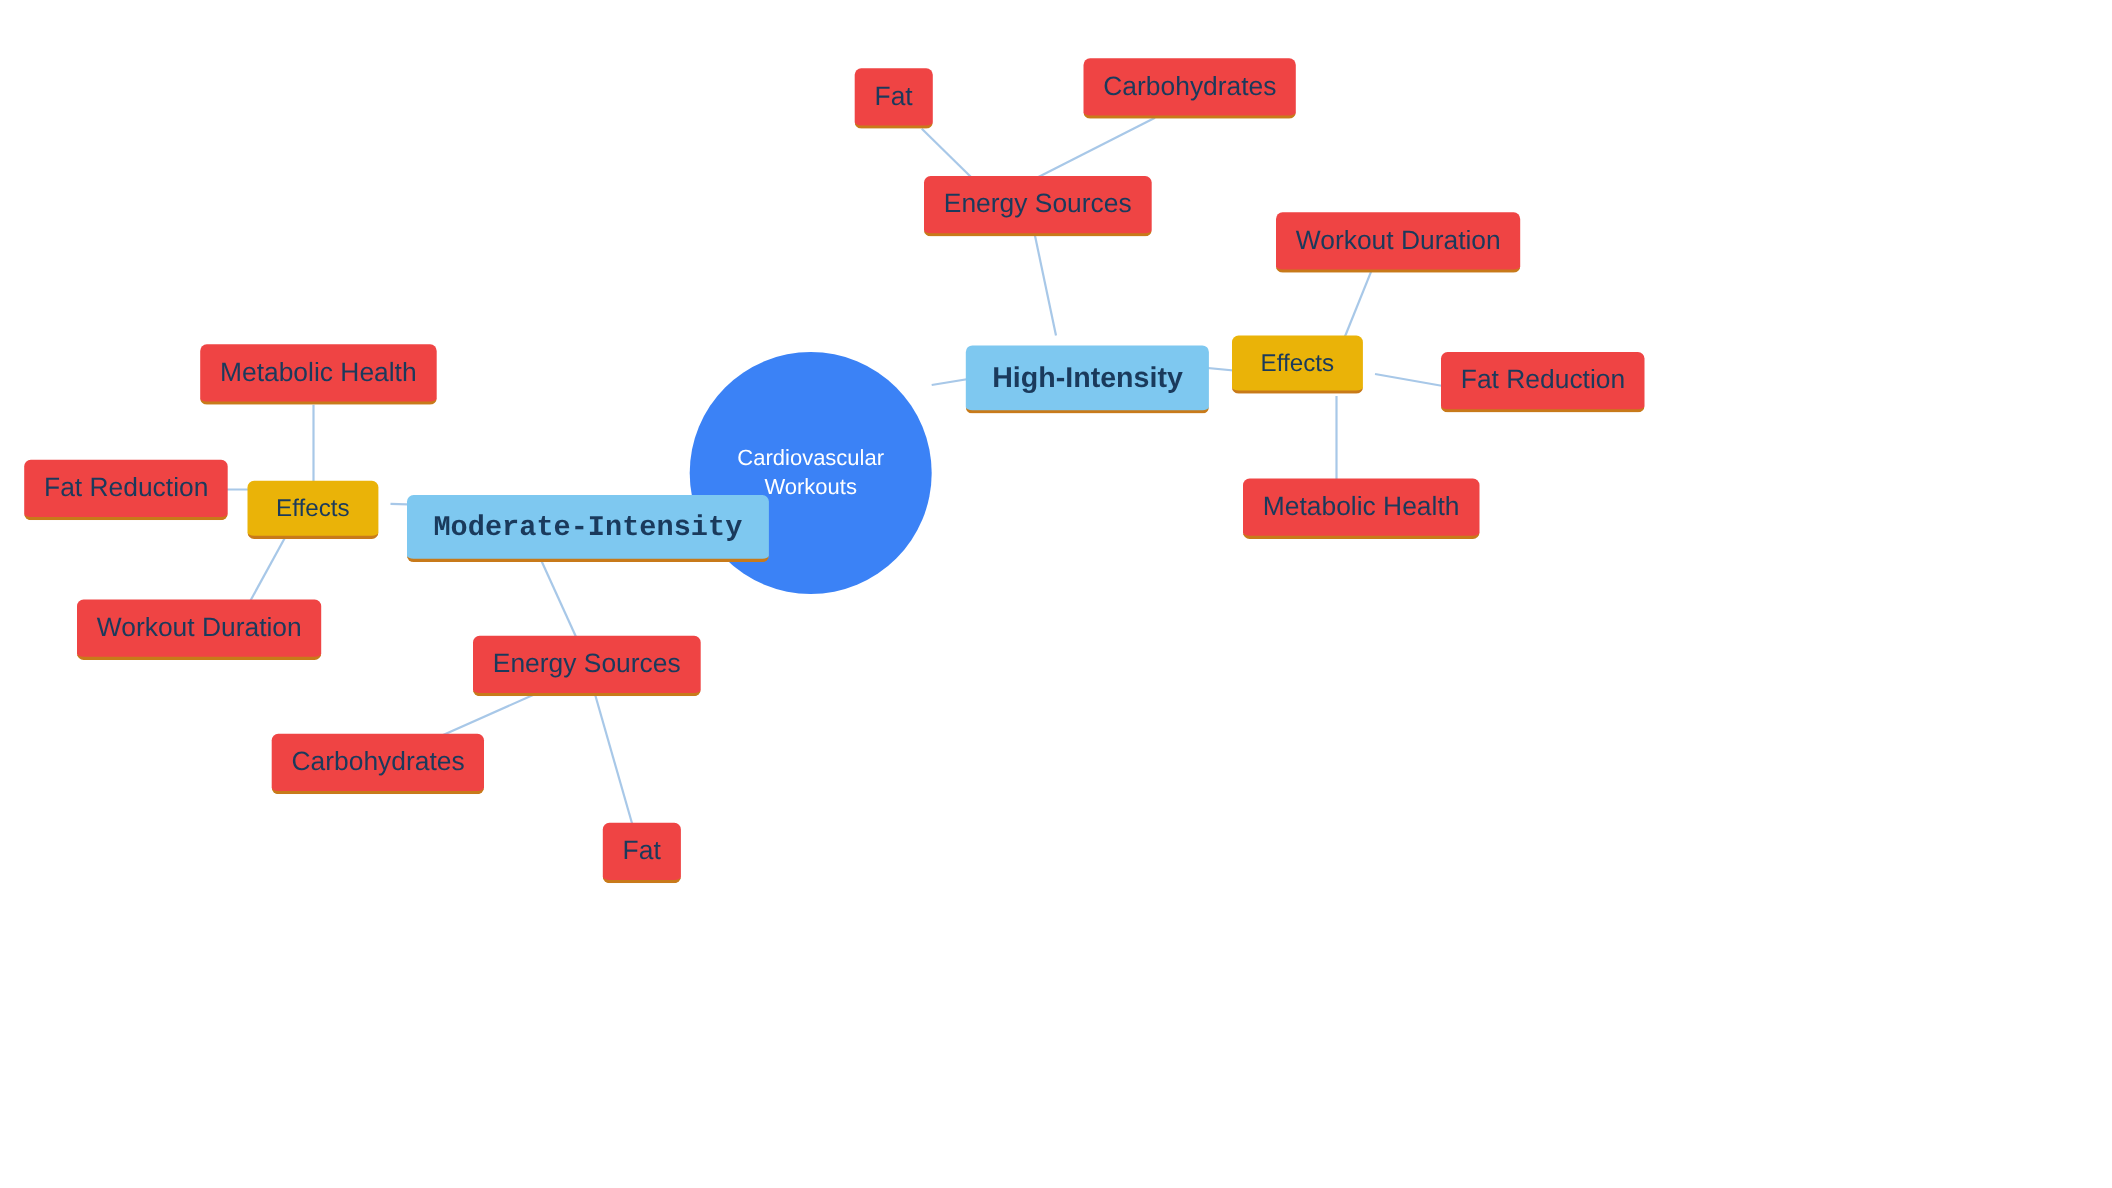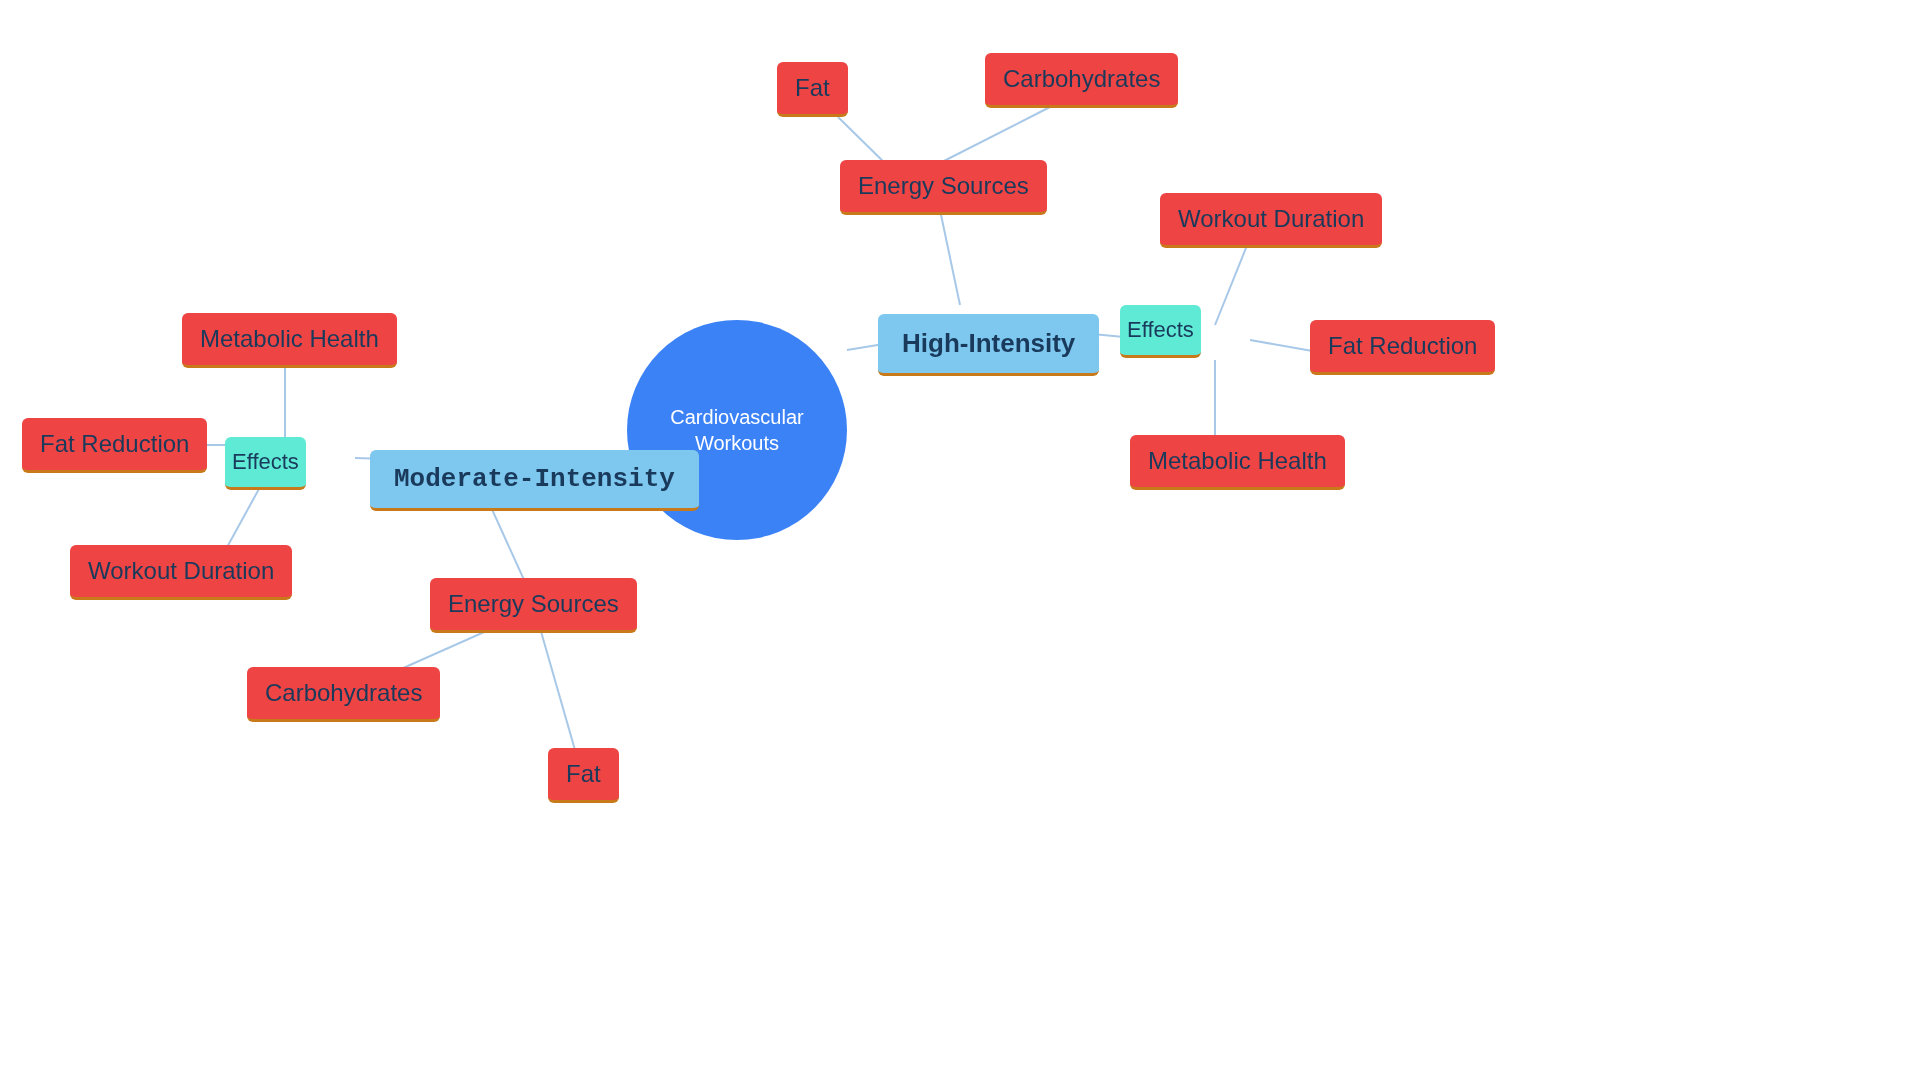--- a/index.html
+++ b/index.html
@@ -35,23 +35,23 @@
       align-items: center;
       justify-content: center;
       color: white;
       font-size: 20px;
       text-align: center;
       padding: 20px;
       line-height: 1.3;
     }
 
     .branch-node {
-      background: #5eead4;
+      background: #eab308;
       border-radius: 6px;
-      padding: 12px 7px;
+      padding: 12px 26px;
       color: #1a3a5c;
       font-size: 22px;
       font-weight: 500;
       border-bottom: 3px solid #c87a1a;
       white-space: nowrap;
       min-width: 80px;
       text-align: center;
     }
 
     .intensity-node {

